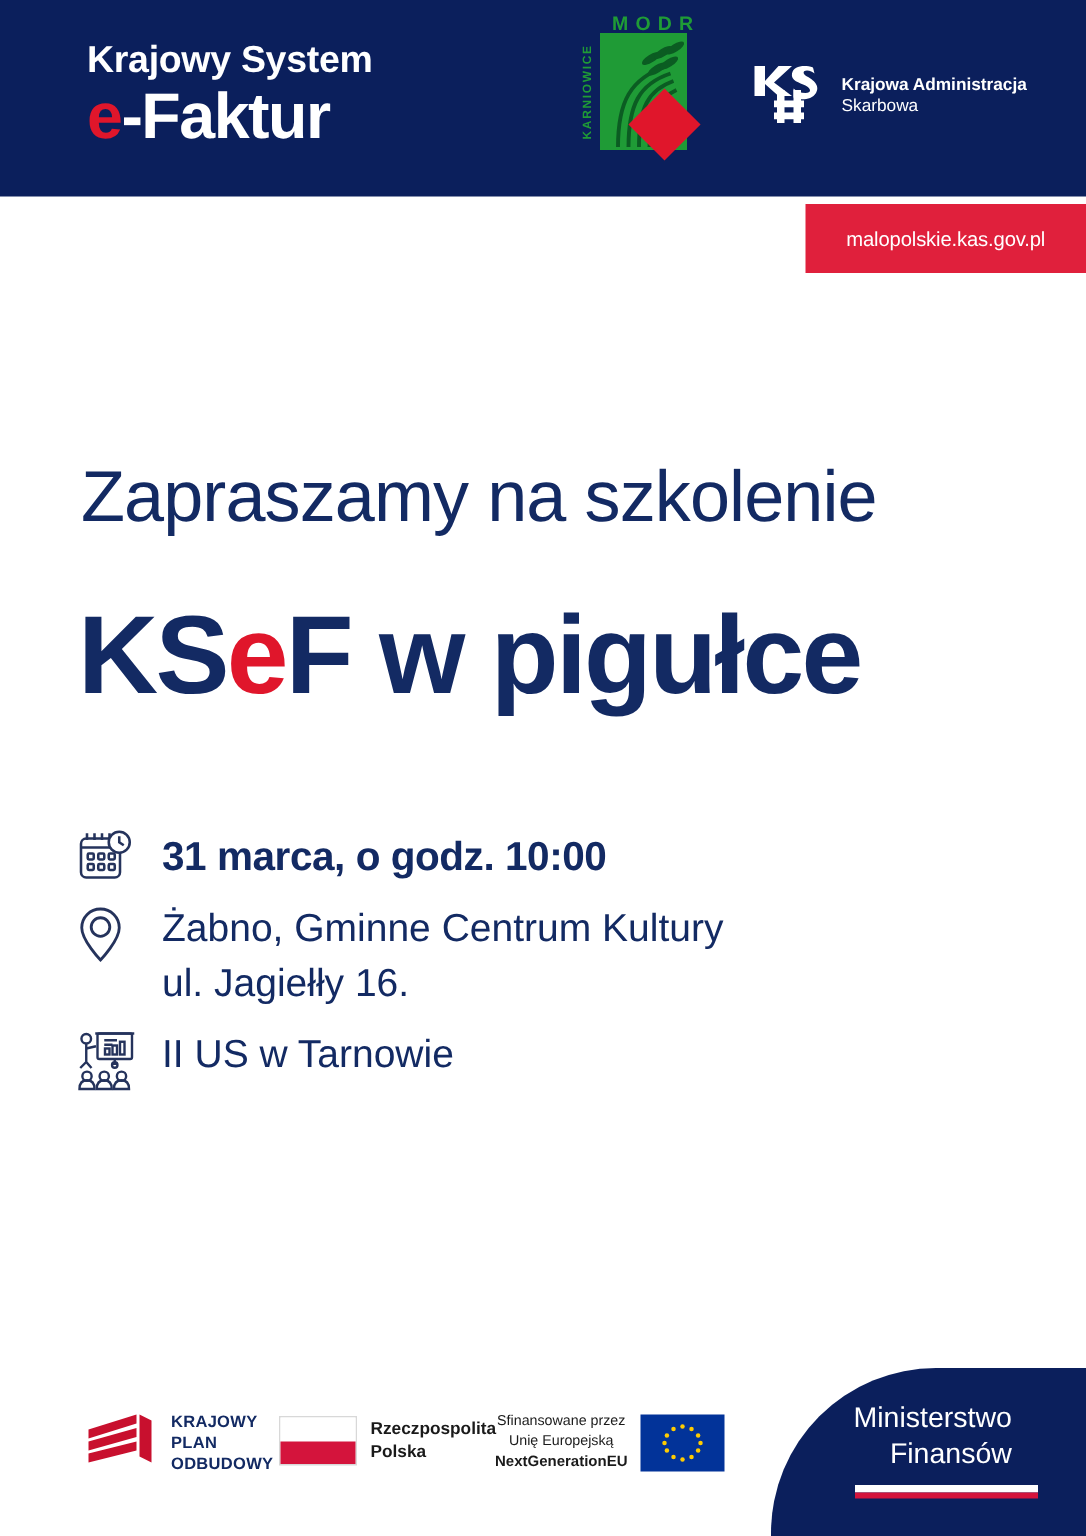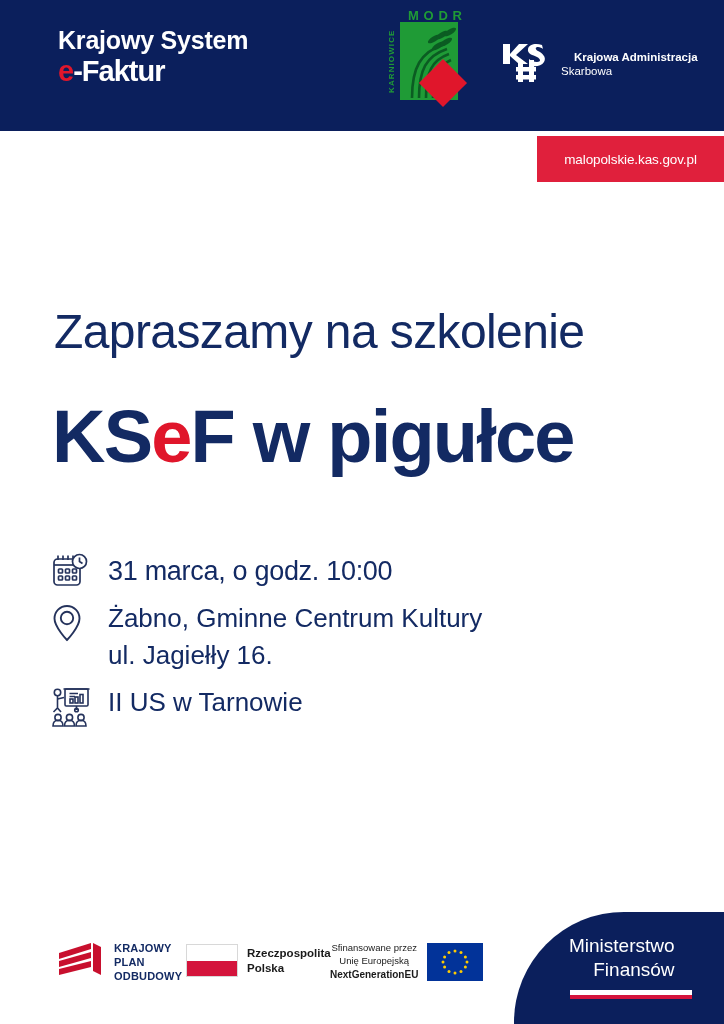--- a/index.html
+++ b/index.html
@@ -38,21 +38,21 @@
     line-height: 1;
   }
   .ksef-line1 {
     color: #ffffff;
     font-size: 25px;
     font-weight: 600;
     letter-spacing: -0.2px;
     white-space: nowrap;
   }
   .ksef-line2 {
-    font-size: 29px;
+    font-size: 43px;
     font-weight: 800;
     letter-spacing: -1px;
     margin-top: 4px;
     white-space: nowrap;
   }
   .ksef-e { color: #e0162b; }
   .ksef-rest { color: #ffffff; }
 
   
   .modr-logo {
@@ -111,21 +111,21 @@
     left: 502px; top: 42px;
     display: flex;
     align-items: center;
     gap: 9px;
   }
   .kas-mark { width: 50px; height: 44px; flex: none; }
   .kas-text {
     color: #ffffff;
     line-height: 1.25;
   }
-  .kas-t1 { font-size: 11.5px; font-weight: 700; white-space: nowrap; margin-left: 13px; }
+  .kas-t1 { font-size: 11.5px; font-weight: 700; white-space: nowrap; }
   .kas-t2 { font-size: 11.5px; font-weight: 400; white-space: nowrap; }
 
   
   .urlbar {
     position: absolute;
     left: 537px; top: 136px;
     width: 187px; height: 46px;
     background: #e0203c;
     display: flex;
     align-items: center;
@@ -181,21 +181,21 @@
     align-items: flex-start;
     padding-top: 2px;
   }
   .detail-text {
     color: #132a63;
     font-size: 26px;
     line-height: 1.42;
     white-space: nowrap;
   }
   .detail-text.bold {
-    font-weight: 400;
+    font-weight: 700;
     font-size: 27px;
     padding-top: 4px;
     letter-spacing: -0.3px;
   }
 
   
   .footer-logos {
     position: absolute;
     left: 0; top: 930px;
     width: 724px; height: 70px;

